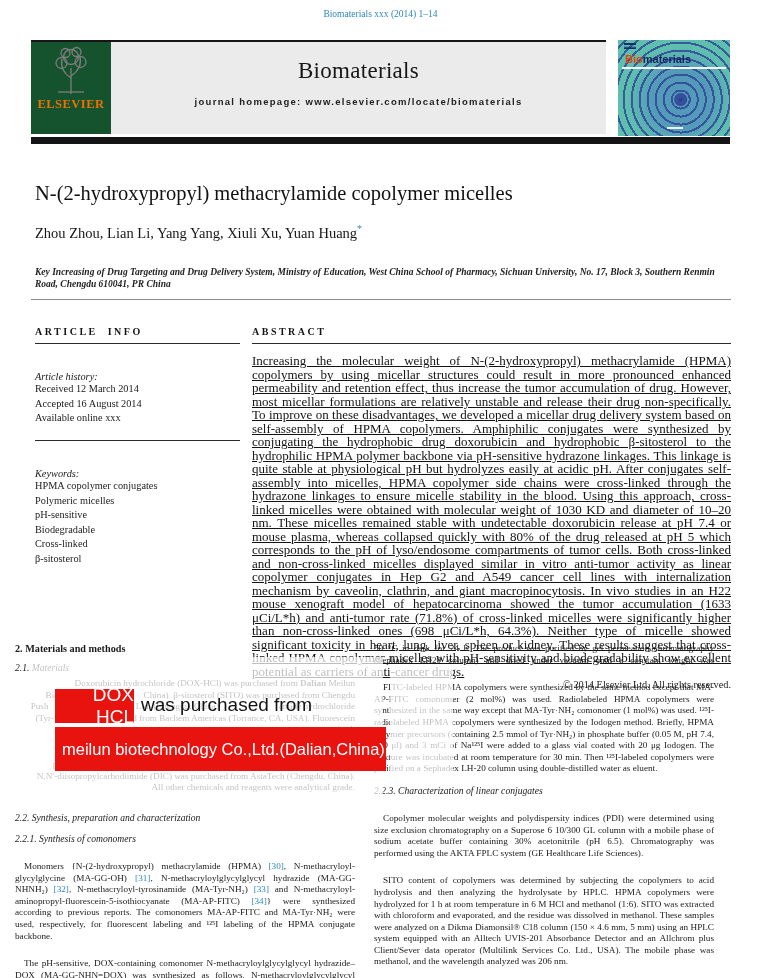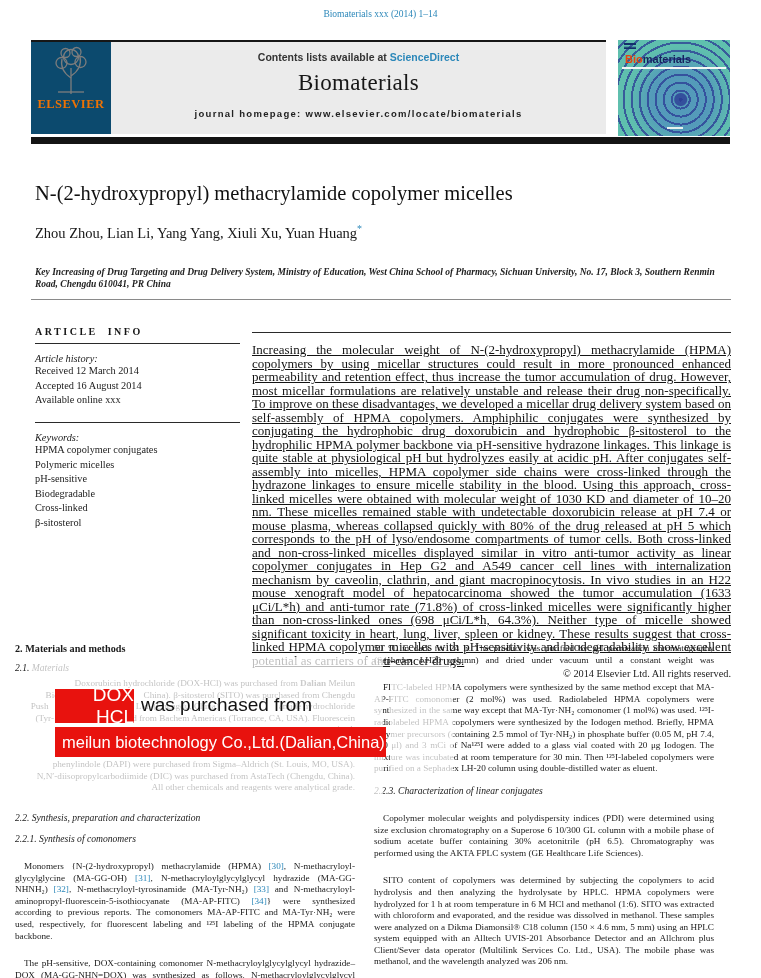--- a/index.html
+++ b/index.html
@@ -4,21 +4,21 @@
 <style>
   html,body{margin:0;padding:0;background:#ffffff;}
   .page{position:relative;width:761px;height:978px;background:#fff;overflow:hidden;
         font-family:"Liberation Serif","DejaVu Serif",serif;color:#1a1a1a;}
   
   .pref{position:absolute;top:9px;left:0;width:100%;text-align:center;
         font-size:9.5px;color:var(--link,#2b87b9);}
   
   .hwrap{position:absolute;top:40px;left:31px;right:31px;}
   .hmain{display:flex;border-top:2px solid #161616;height:92px;margin-right:124px;background:#ebebeb;}
-  .logo{width:80px;background:#0c4a6e;text-align:center;padding-top:4px;}
+  .logo{width:80px;background:#14532d;text-align:center;padding-top:4px;}
   .logo svg{display:block;margin:0 auto;}
   .els{font-size:12.5px;font-weight:600;letter-spacing:.5px;color:var(--orange,#ee7203);margin-top:1px;}
   .band{flex:1;text-align:center;padding-top:9px;}
   .cline{font-family:"Liberation Sans","DejaVu Sans",sans-serif;font-size:10.5px;font-weight:600;color:#333;}
   .lnk{color:var(--link,#2b87b9);}
   .jtitle{font-size:23px;color:#171717;margin-top:7px;letter-spacing:.3px;}
   .jhome{font-family:"Liberation Sans","DejaVu Sans",sans-serif;font-size:9.5px;font-weight:600;
          letter-spacing:1.3px;color:#222;margin-top:12px;}
   .cover{position:absolute;right:0;top:0;width:112px;height:96px;
      background:
@@ -40,21 +40,21 @@
   .authors{margin:16px 4px 0;font-size:14.5px;color:#161616;}
   .astx{color:var(--link,#2b87b9);vertical-align:super;font-size:10px;}
   .affil{margin:24px 4px 0;font-size:9.5px;font-style:italic;font-weight:600;color:#222;line-height:12px;}
   .toprule{height:1px;background:#8a8a8a;margin:9px 0 0;}
   .ia-row{display:flex;margin-top:26px;}
   .info-col{width:205px;margin-left:4px;margin-right:12px;flex:none;}
   .abs-col{flex:1;}
   .shead{font-size:10px;font-weight:700;letter-spacing:2.5px;word-spacing:5px;color:#151515;}
   .rule{height:1.5px;background:#2a2a2a;margin-top:6px;}
   .r2{margin-top:14px;}
-  .lbl{margin-top:9px;}
+  .lbl{margin-top:27px;}
   .ital{font-style:italic;}
   .info-col div.it{font-size:10.3px;line-height:14.5px;}
   .lbl{font-size:10.3px;}
   .abstext{margin-top:10px;font-size:13px;line-height:13.5px;text-align:justify;color:#131313;text-decoration:underline;}
   .copyr{font-size:10.3px;text-align:right;margin-top:1px;}
   
   .methods{position:absolute;left:15px;top:643px;width:699px;display:flex;z-index:1;}
   .mcol{width:340px;flex:none;font-size:9.2px;line-height:11.6px;color:#1a1a1a;}
   .mleft{margin-right:19px;}
   .h2m{font-size:10.2px;font-weight:700;line-height:12px;margin-bottom:6px;}
@@ -72,21 +72,21 @@
   .dk{font-weight:700;color:#444;}
   
   .fade{position:absolute;background:rgba(255,255,255,.72);z-index:5;pointer-events:none;}
   .fade-left{left:31px;top:657px;width:352px;height:140px;}
   .fade-right{left:390px;top:666px;width:63px;height:120px;}
   
   .ann{position:absolute;z-index:10;font-family:Liberation Sans, sans-serif;text-align:right;}
   .annbox{background:var(--red,#e8120e);color:#ffffff;display:flex;align-items:center;}
   .box1{left:55px;top:689px;width:79px;height:34px;justify-content:center;font-size:19px;}
   .midtxt{left:141px;top:694px;color:#111;font-size:19px;}
-  .box2{left:55px;top:727px;width:331px;height:30px;font-size:16.5px;padding-left:7px;box-sizing:border-box;}
+  .box2{left:55px;top:727px;width:331px;height:44px;font-size:16.5px;padding-left:7px;box-sizing:border-box;}
 </style>
 </head>
 <body>
 
 <div class="page">
 
   <div class="pref">Biomaterials xxx (2014) 1–14</div>
 
   <div class="hwrap">
     <div class="hmain">
@@ -100,21 +100,20 @@
             <circle cx="11.5" cy="17" r="5.5"></circle>
             <circle cx="30.5" cy="16" r="5.5"></circle>
             <circle cx="15.5" cy="7" r="4.5"></circle>
             <circle cx="26.5" cy="6" r="4.5"></circle>
             <path d="M8 46 h26"></path>
           </g>
         </svg>
         <div class="els">ELSEVIER</div>
       </div>
       <div class="band">
-        <div class="cline"><span>Contents lists available at </span><span class="lnk">ScienceDirect</span></div>
         <div class="jtitle">Biomaterials</div>
         <div class="jhome">journal homepage: www.elsevier.com/locate/biomaterials</div>
       </div>
     </div>
     <div class="cover">
       <div class="cover-issn"></div>
       <div class="cover-title"><span class="cbio">Bio</span><span class="crest">materials</span></div>
       <div class="cover-rule"></div>
       <div class="cover-fineprint"></div>
     </div>
@@ -140,20 +139,21 @@
         <div class="rule r2"></div>
         <div class="ital lbl">Keywords:</div>
         <div class="it">HPMA copolymer conjugates</div>
         <div class="it">Polymeric micelles</div>
         <div class="it">pH-sensitive</div>
         <div class="it">Biodegradable</div>
         <div class="it">Cross-linked</div>
         <div class="it">β-sitosterol</div>
       </div>
       <div class="abs-col">
+        <div class="shead">ABSTRACT</div>
         <div class="rule"></div>
         <div class="abstext">Increasing the molecular weight of N-(2-hydroxypropyl) methacrylamide (HPMA) copolymers by using micellar structures could result in more pronounced enhanced permeability and retention effect, thus increase the tumor accumulation of drug. However, most micellar formulations are relatively unstable and release their drug non-specifically. To improve on these disadvantages, we developed a micellar drug delivery system based on self-assembly of HPMA copolymers. Amphiphilic conjugates were synthesized by conjugating the hydrophobic drug doxorubicin and hydrophobic β-sitosterol to the hydrophilic HPMA polymer backbone via pH-sensitive hydrazone linkages. This linkage is quite stable at physiological pH but hydrolyzes easily at acidic pH. After conjugates self-assembly into micelles, HPMA copolymer side chains were cross-linked through the hydrazone linkages to ensure micelle stability in the blood. Using this approach, cross-linked micelles were obtained with molecular weight of 1030 KD and diameter of 10–20 nm. These micelles remained stable with undetectable doxorubicin release at pH 7.4 or mouse plasma, whereas collapsed quickly with 80% of the drug released at pH 5 which corresponds to the pH of lyso/endosome compartments of tumor cells. Both cross-linked and non-cross-linked micelles displayed similar in vitro anti-tumor activity as linear copolymer conjugates in Hep G2 and A549 cancer cell lines with internalization mechanism by caveolin, clathrin, and giant macropinocytosis. In vivo studies in an H22 mouse xenograft model of hepatocarcinoma showed the tumor accumulation (1633 μCi/L*h) and anti-tumor rate (71.8%) of cross-linked micelles were significantly higher than non-cross-linked ones (698 μCi/L*h, 64.3%). Neither type of micelle showed significant toxicity in heart, lung, liver, spleen or kidney. These results suggest that cross-linked HPMA copolymer micelles with pH-sensitivity and biodegradability show excellent potential as carriers of anti-cancer drugs.</div>
         <div class="copyr">© 2014 Elsevier Ltd. All rights reserved.</div>
       </div>
     </div>
   </div>
 
   <div class="methods">
     <div class="mcol mleft">
       <div class="h2m">2. Materials and methods</div>

